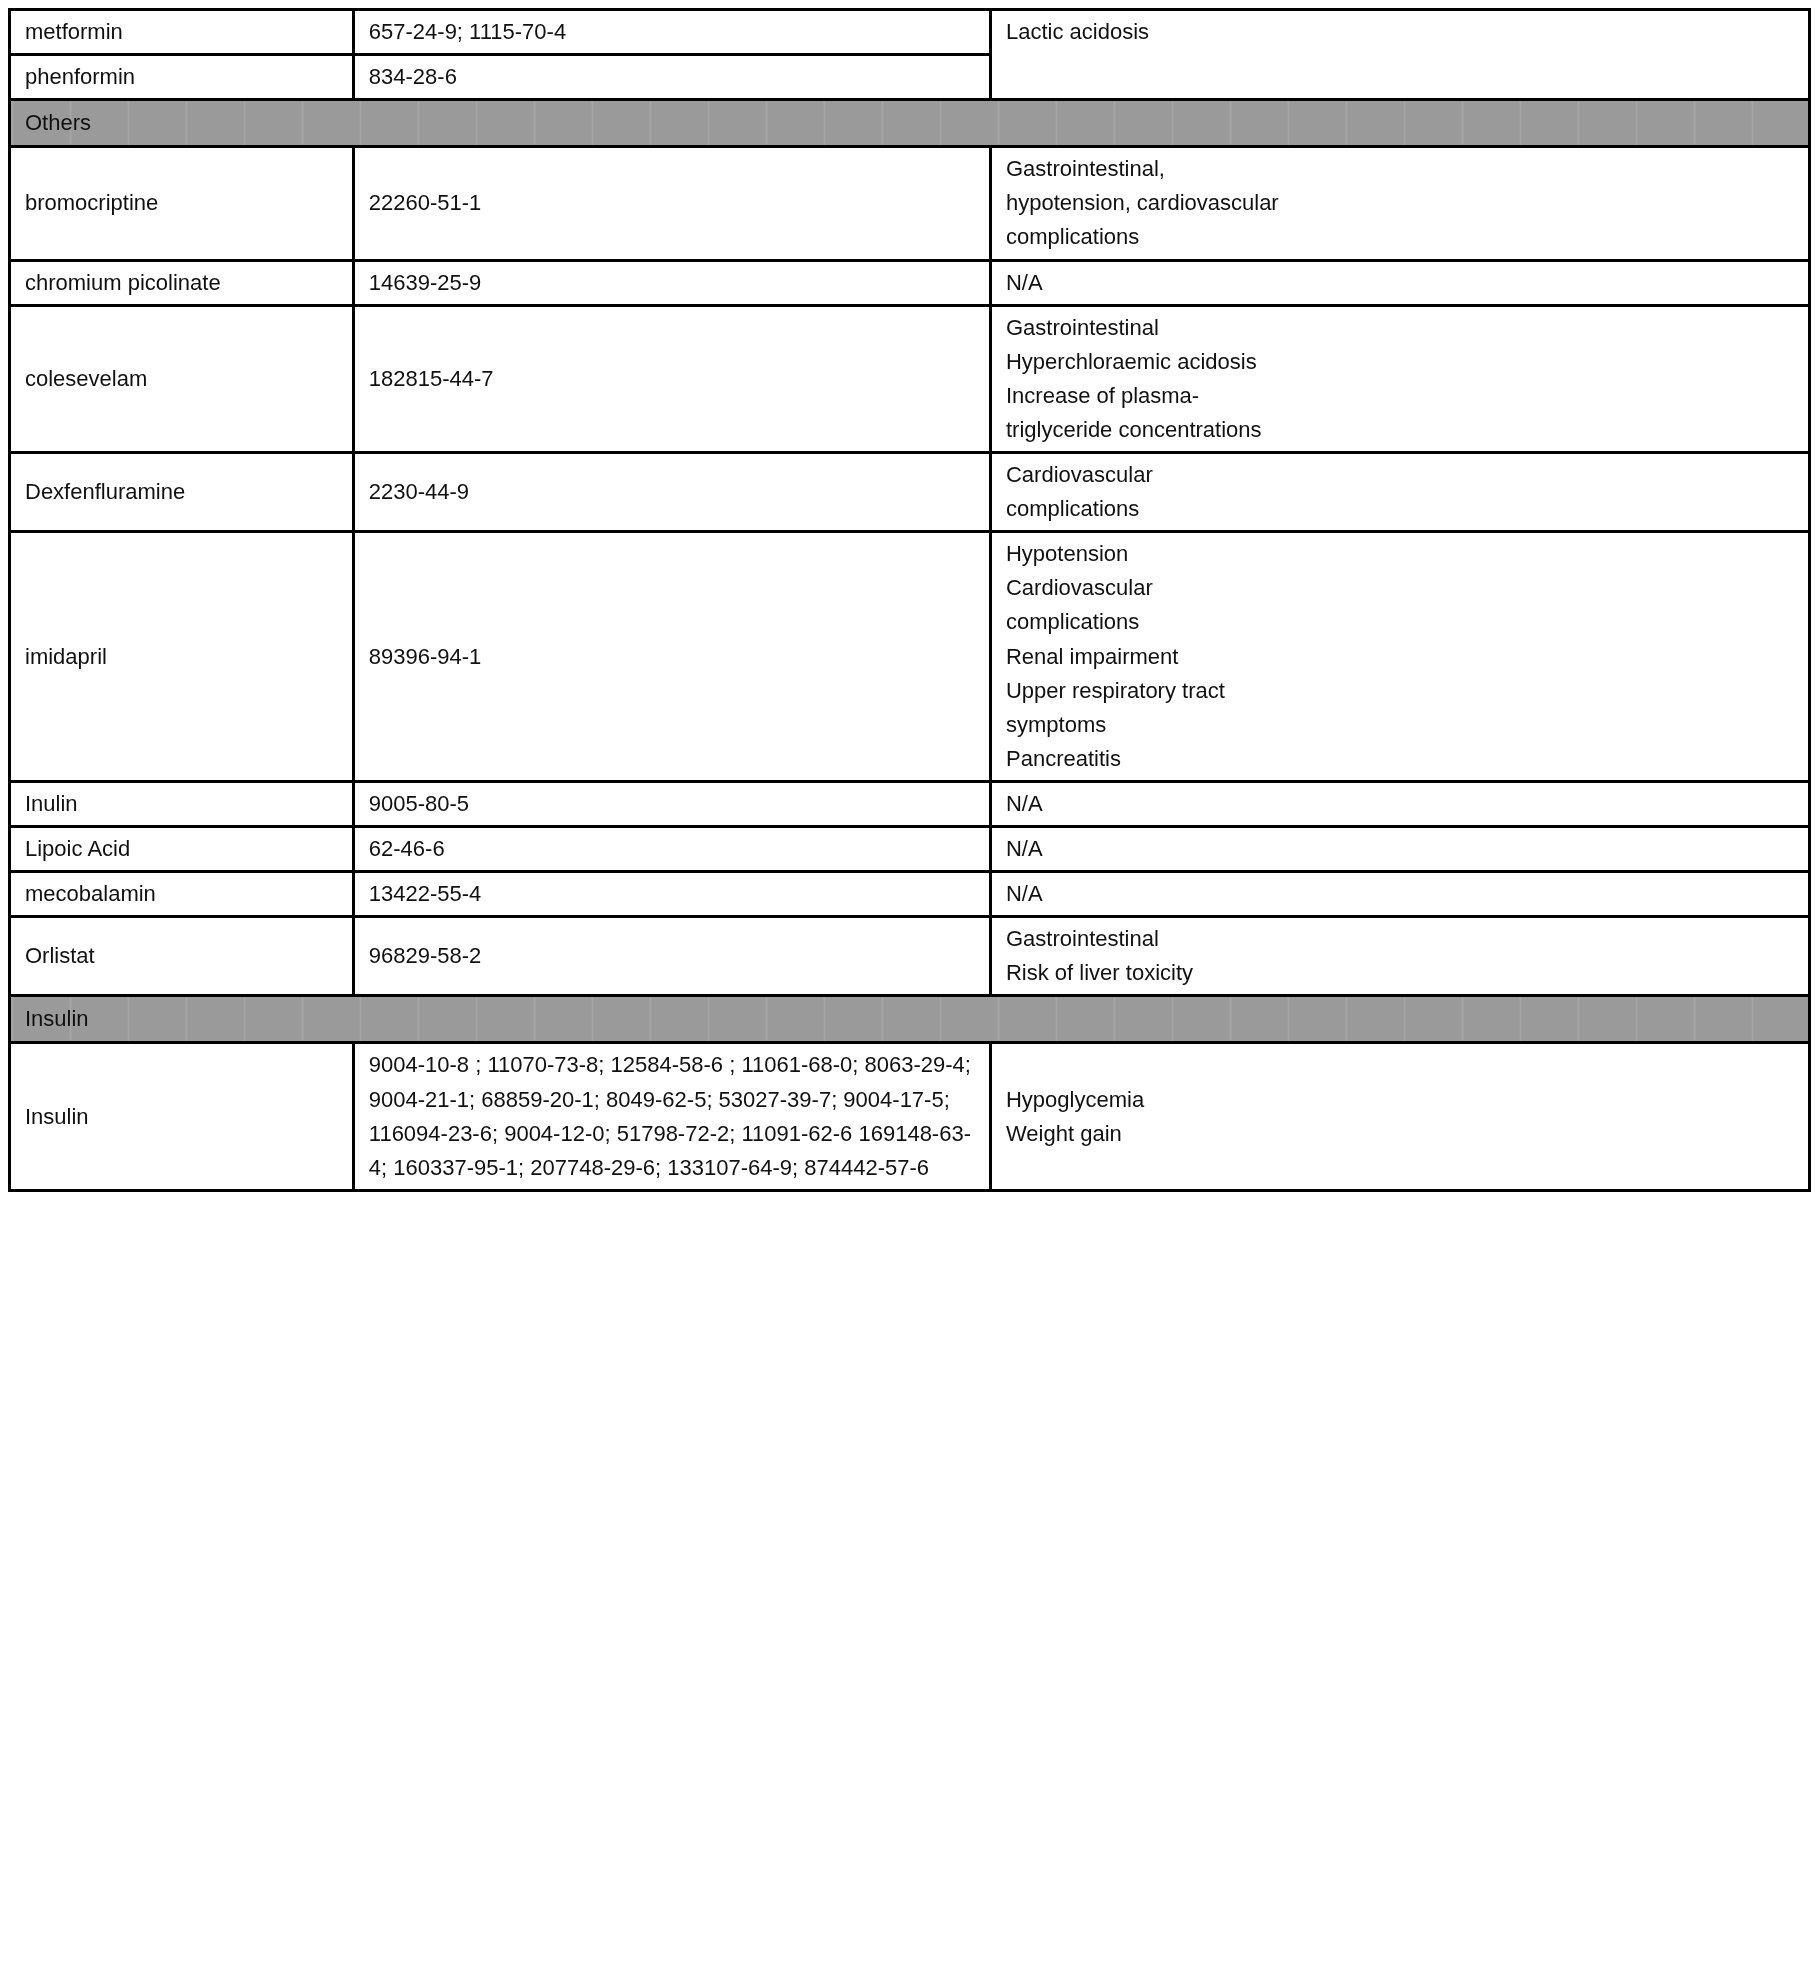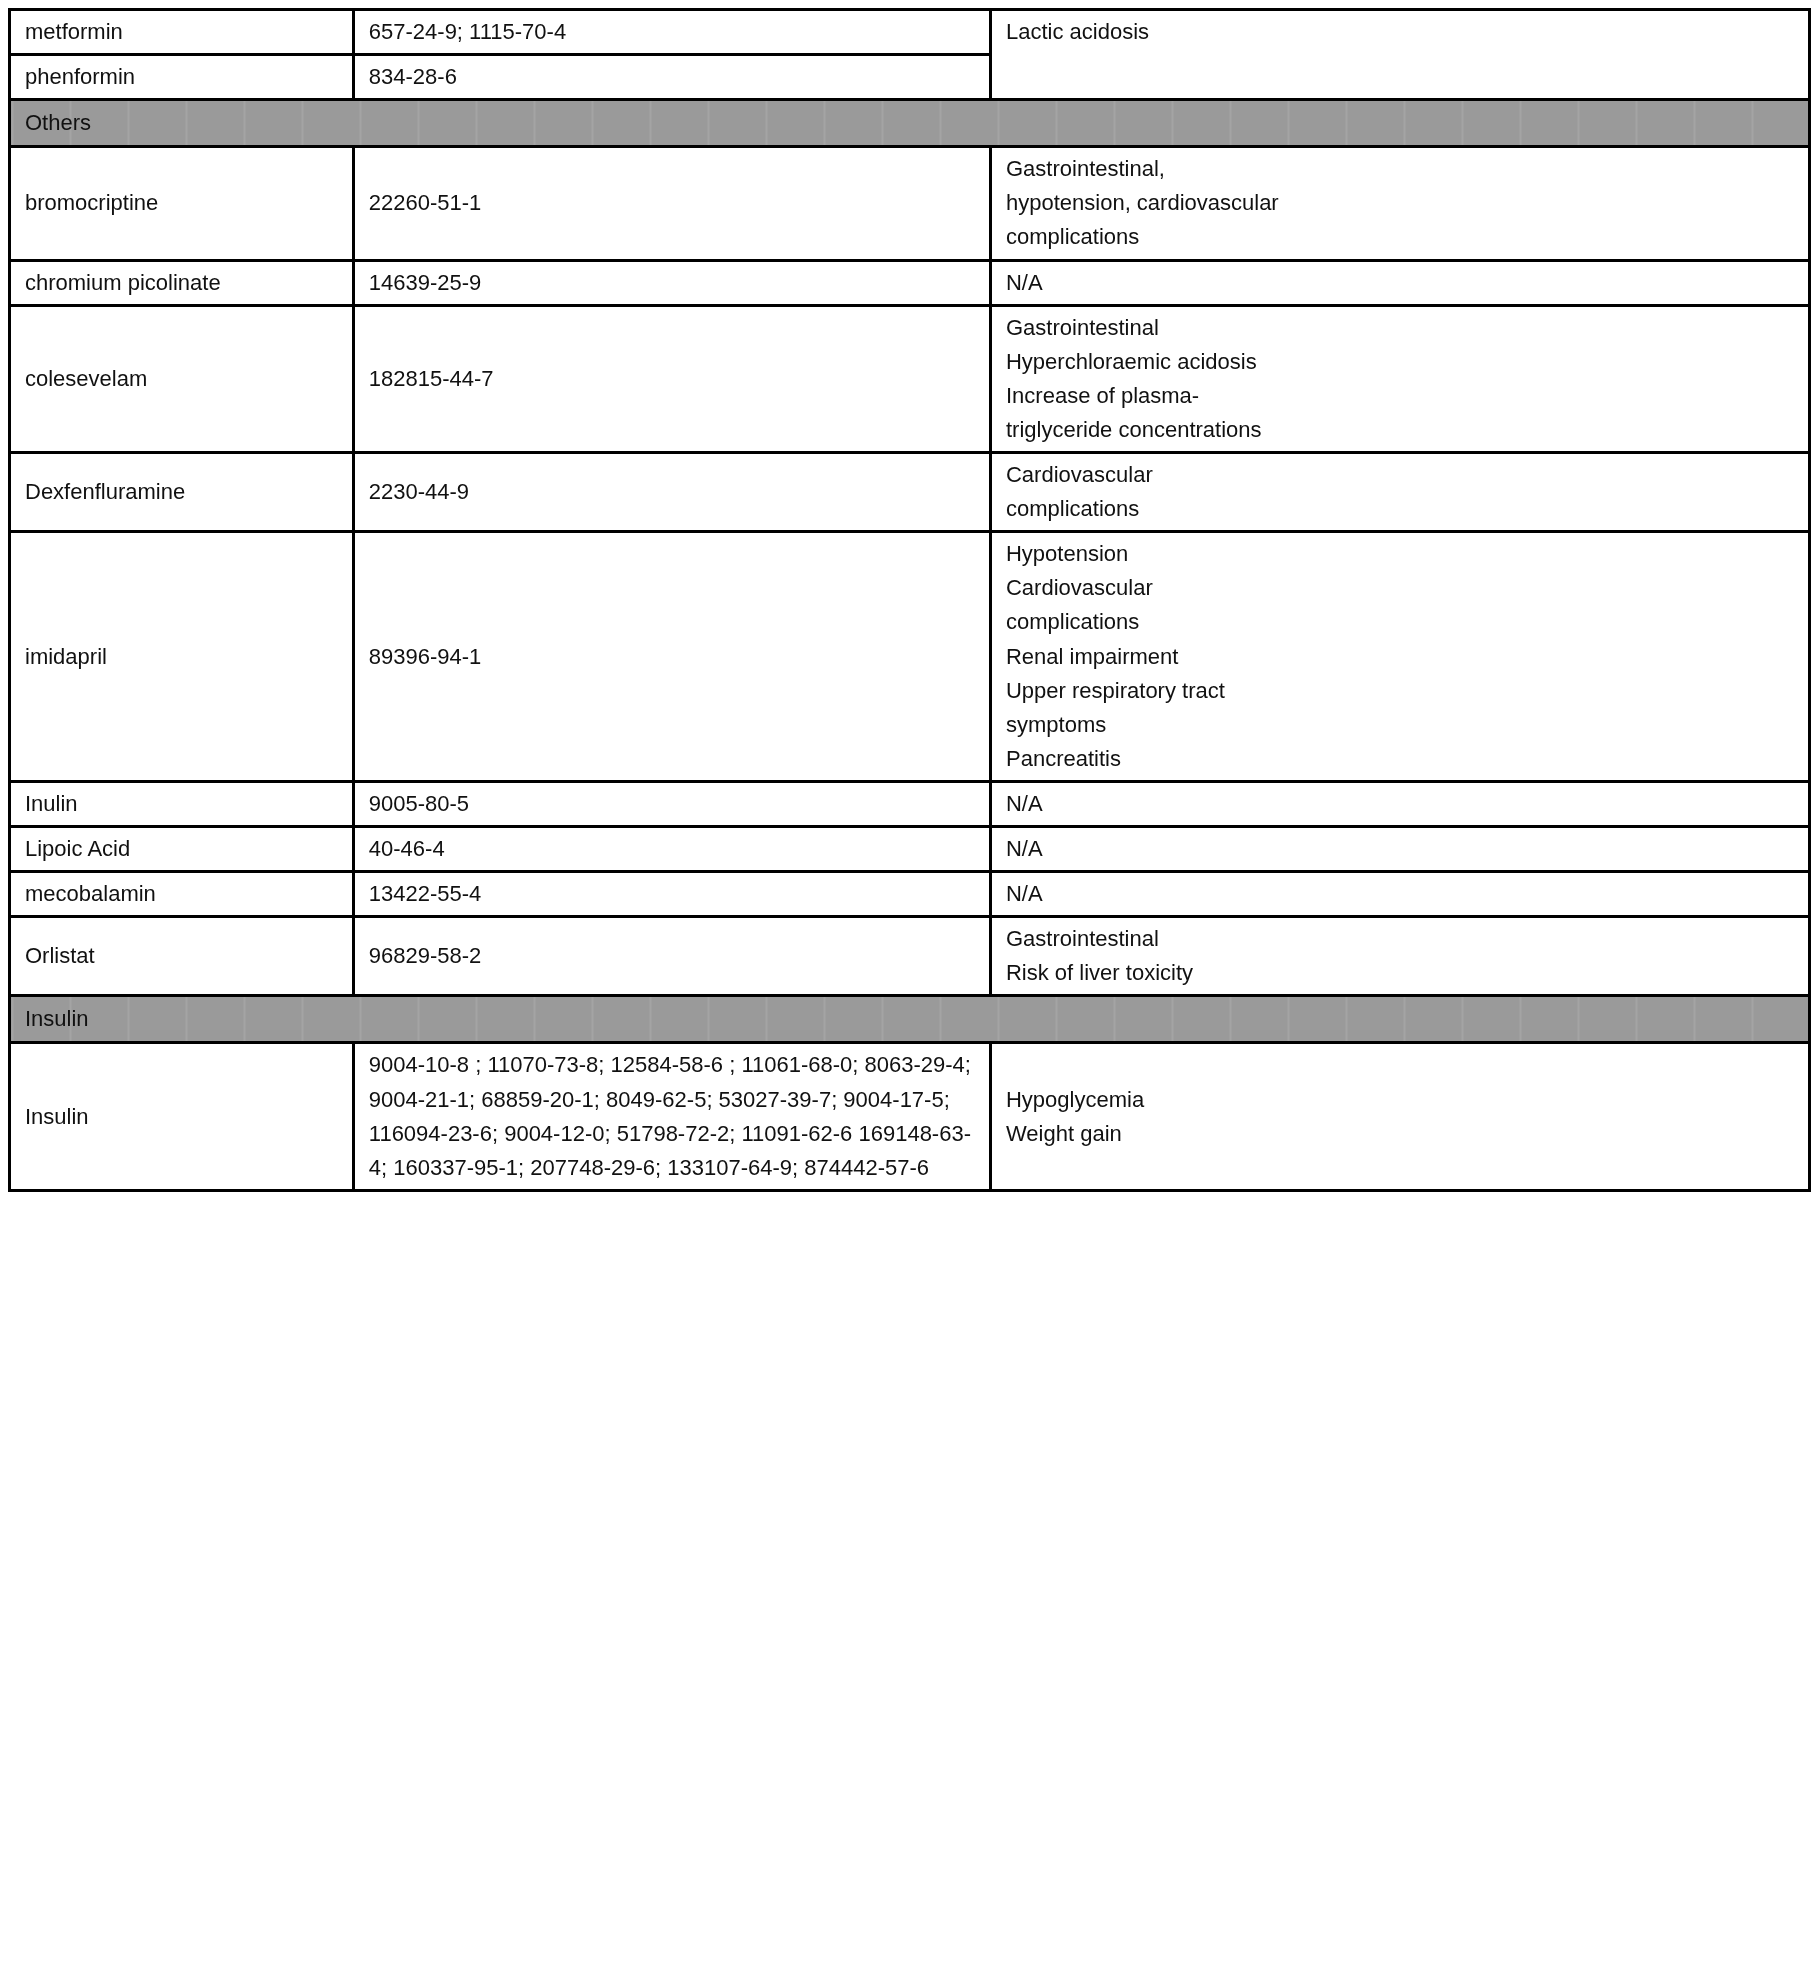--- a/index.html
+++ b/index.html
@@ -113,21 +113,21 @@
 symptoms
 Pancreatitis</td>
     </tr>
     <tr>
       <td class="name">Inulin</td>
       <td class="cas">9005-80-5</td>
       <td class="effects">N/A</td>
     </tr>
     <tr>
       <td class="name">Lipoic Acid</td>
-      <td class="cas">40-46-4</td>
+      <td class="cas">62-46-6</td>
       <td class="effects">N/A</td>
     </tr>
     <tr>
       <td class="name">mecobalamin</td>
       <td class="cas">13422-55-4</td>
       <td class="effects">N/A</td>
     </tr>
     <tr>
       <td class="name">Orlistat</td>
       <td class="cas">96829-58-2</td>

